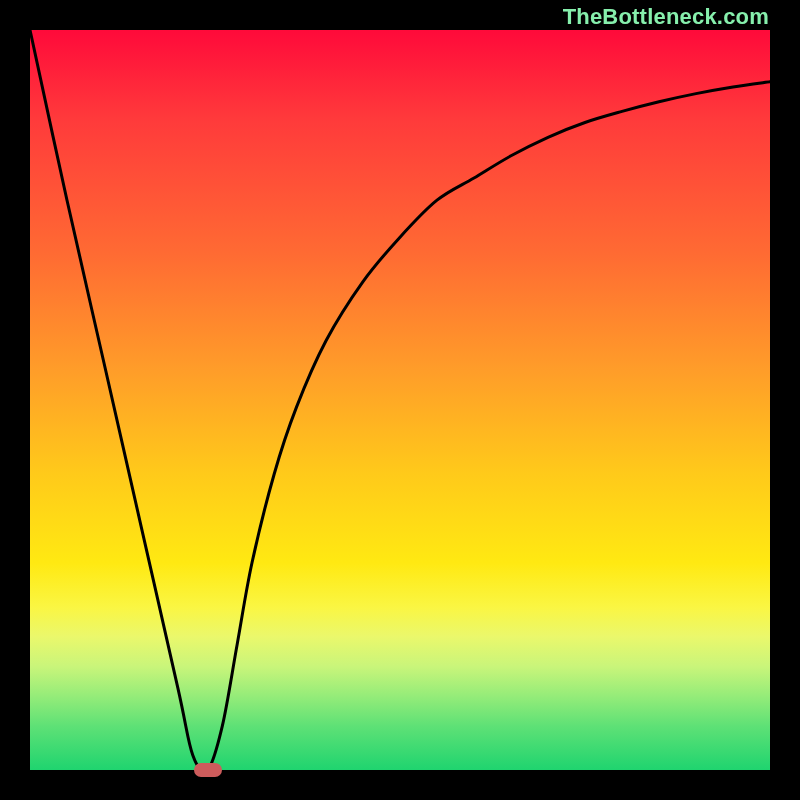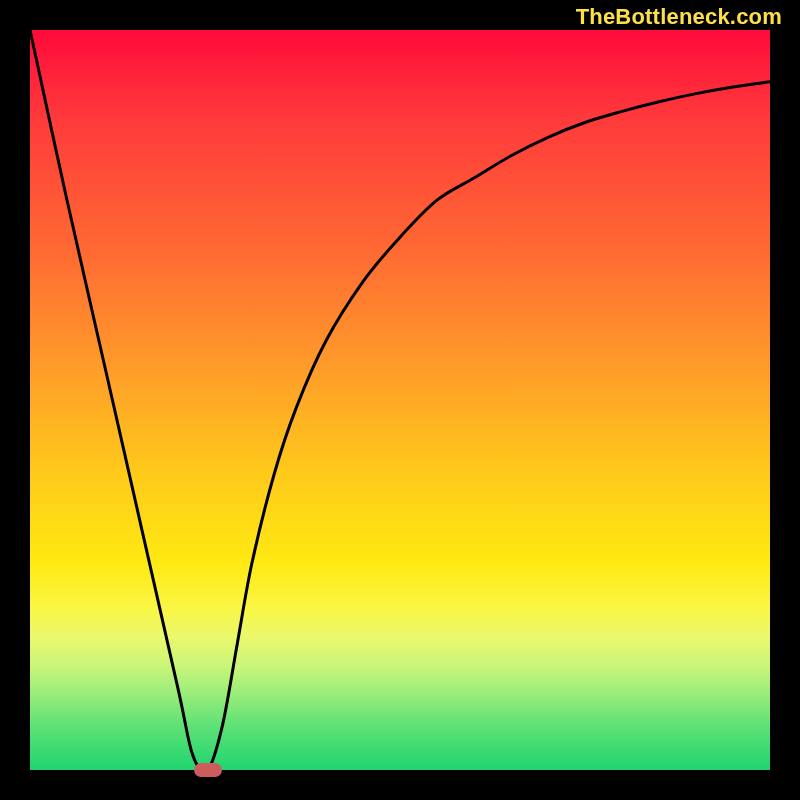--- a/index.html
+++ b/index.html
@@ -13,22 +13,22 @@
   }
   .frame {
     position: relative;
     width: 800px;
     height: 800px;
     background: #000;
   }
   .watermark {
     position: absolute;
     top: 4px;
-    right: 18px;
-    color: #fde047;
+    right: 31px;
+    color: #86efac;
     font-size: 22px;
     font-weight: 600;
     letter-spacing: 0.2px;
     user-select: none;
     margin-left: 17px;
   }
   .plot-area {
     position: absolute;
     left: 30px;
     top: 30px;

